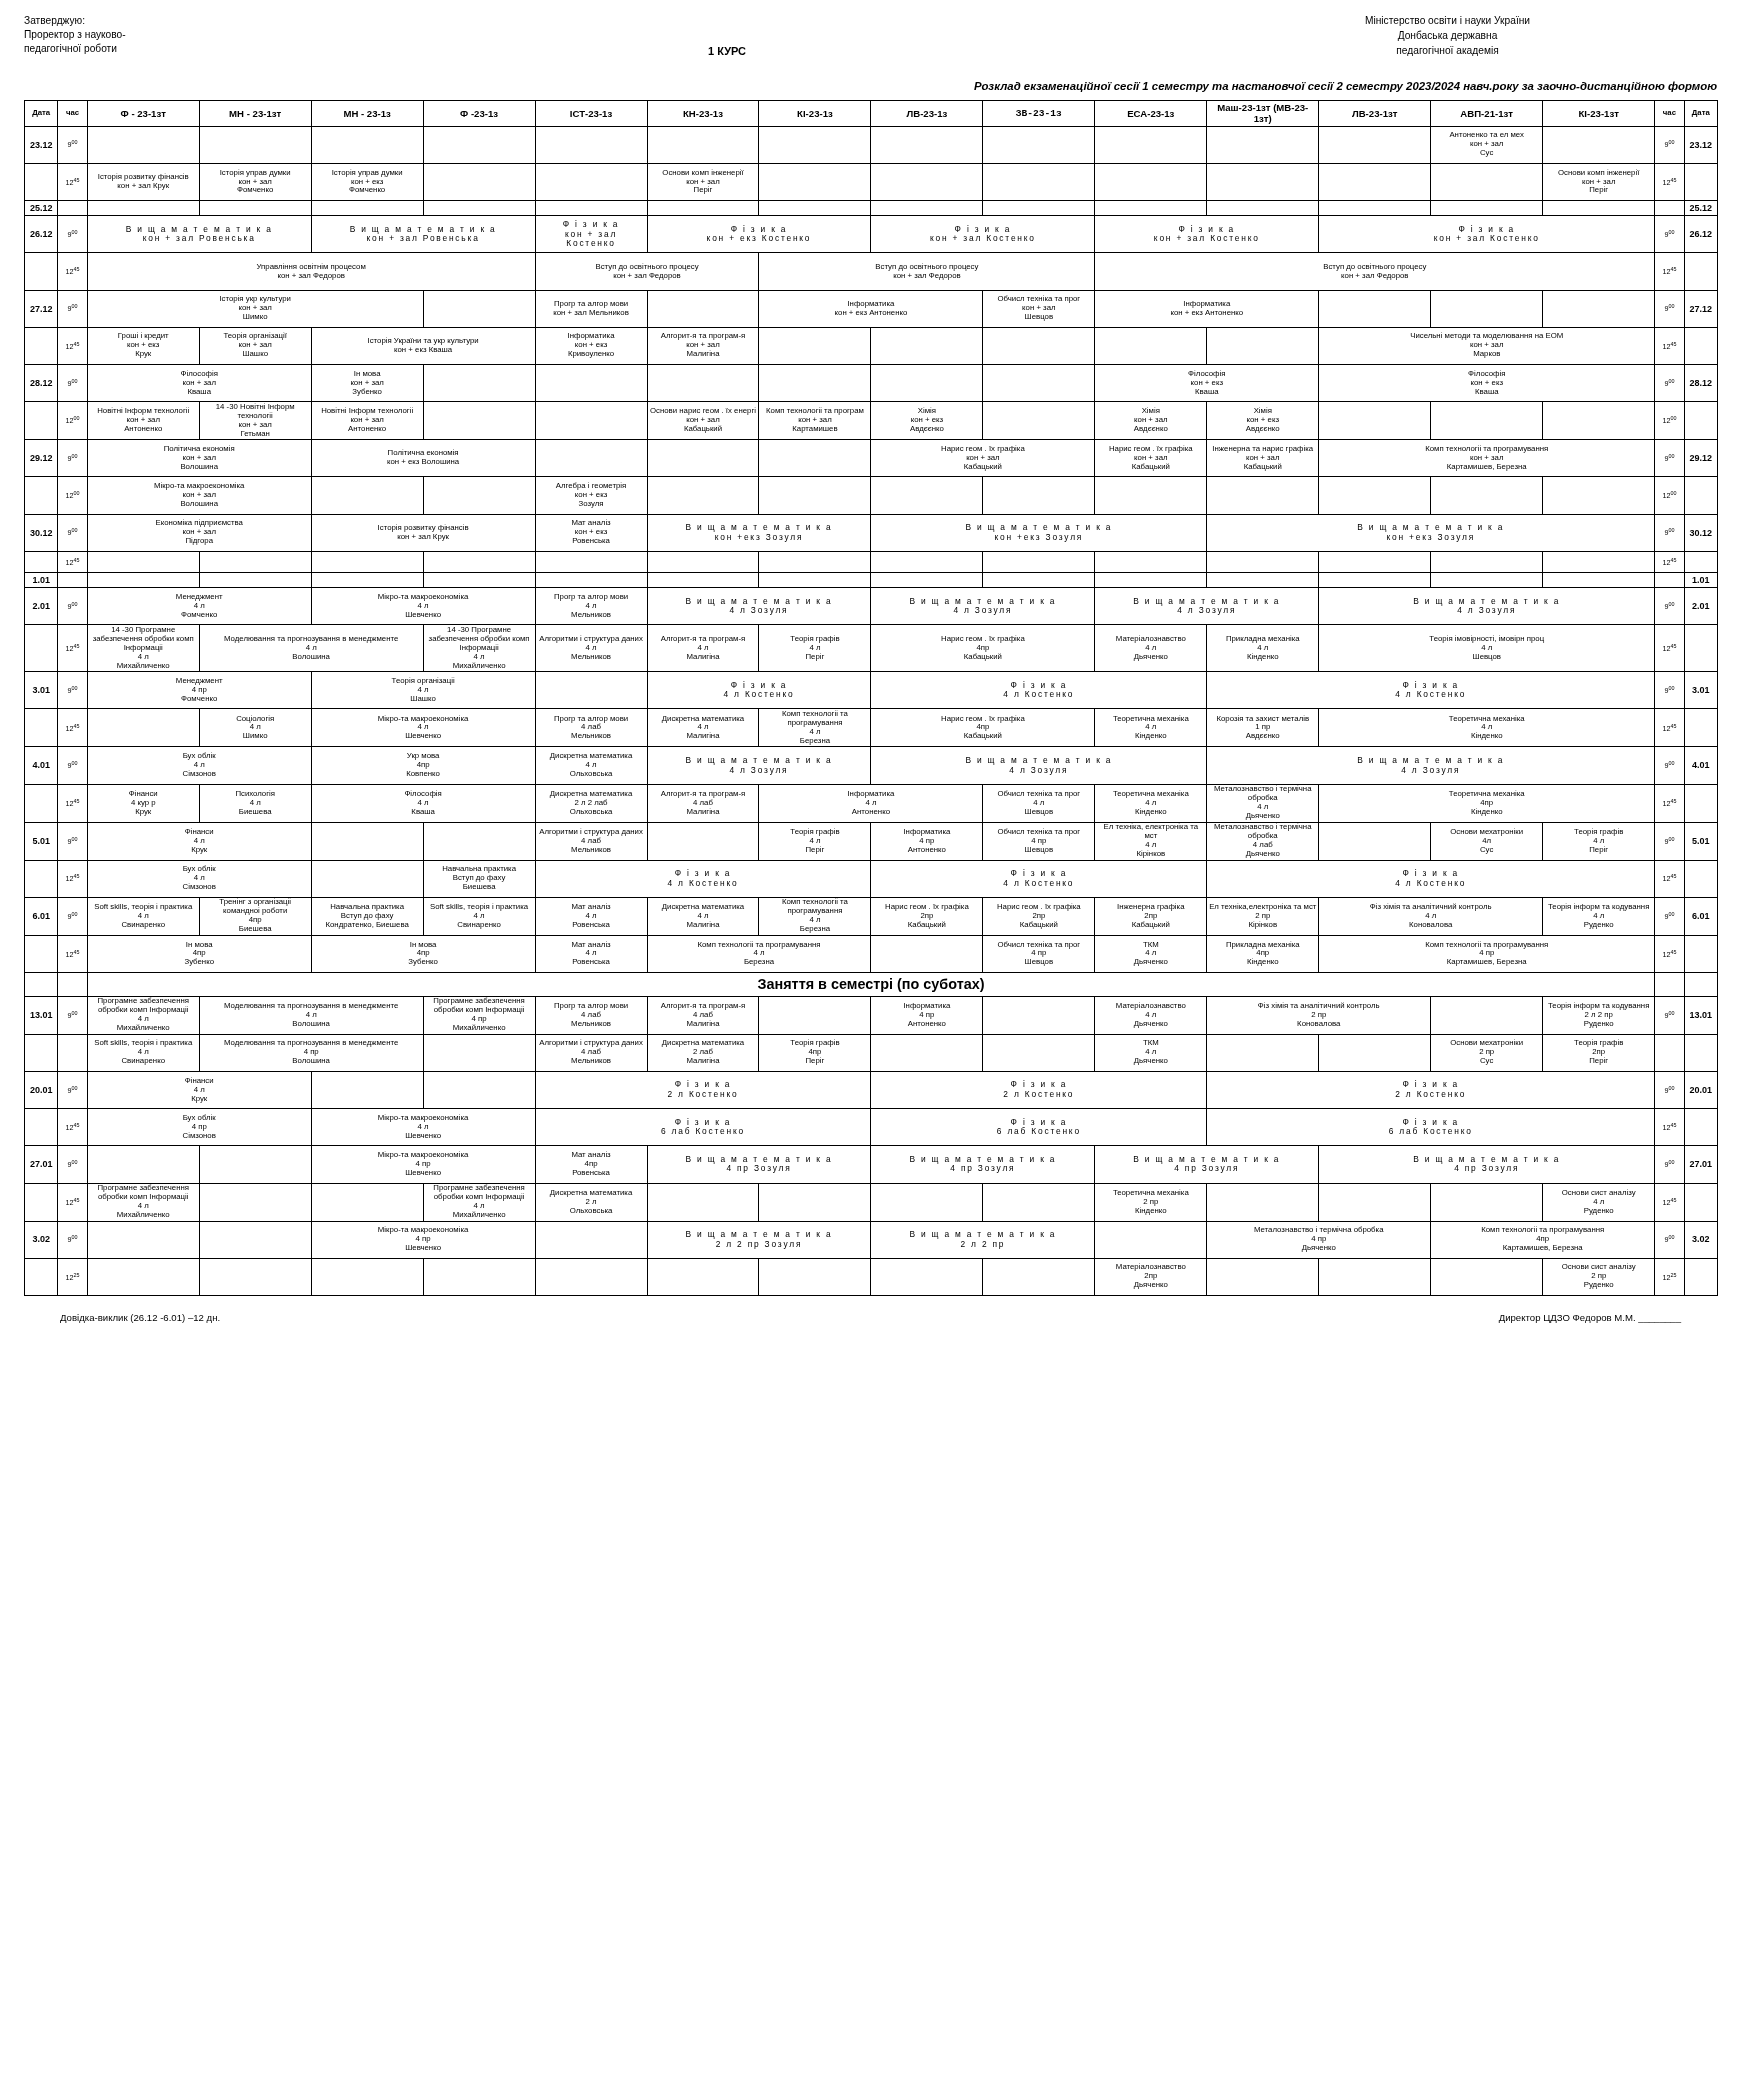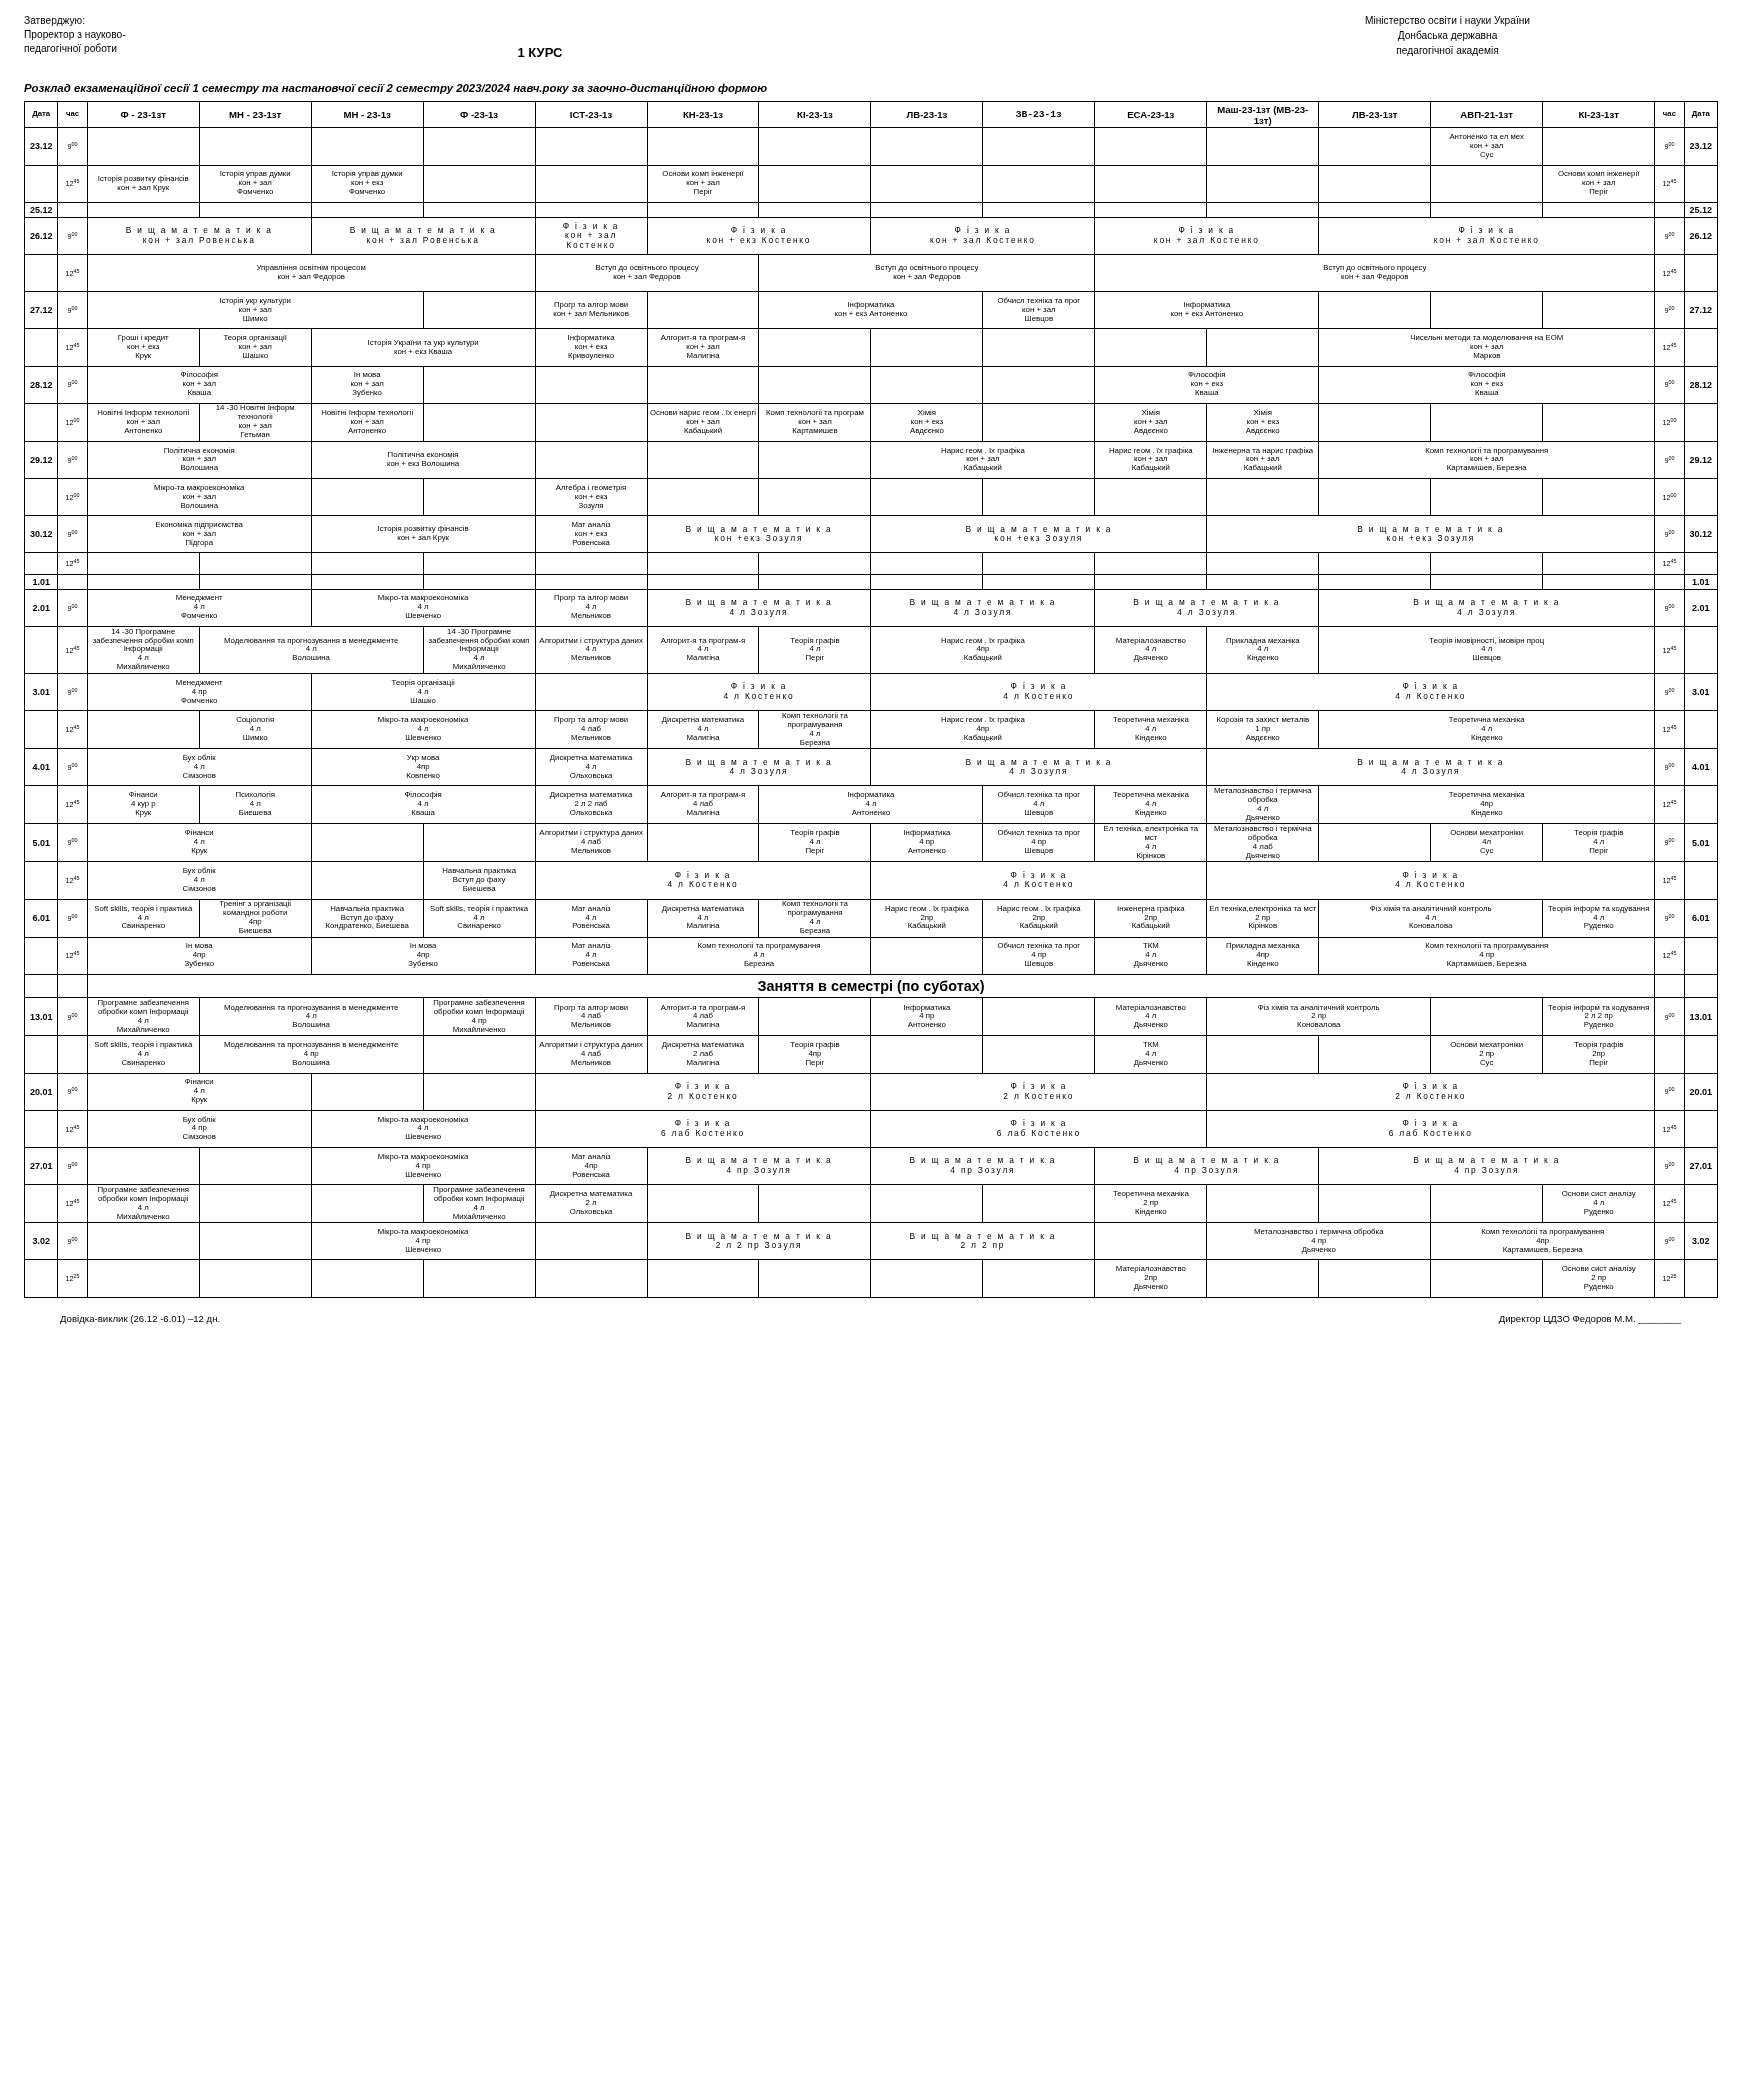--- a/index.html
+++ b/index.html
@@ -1,22 +1,22 @@
 <!DOCTYPE html>
 <html style="font-size:9.6px"><head>
 <meta charset="utf-8">
 <style>
   html,body{margin:0;padding:0;background:#fff;}
   body{width:1741px;font-family:"Liberation Sans",sans-serif;color:#000;}
   .page{width:1741px;min-height:2097px;box-sizing:border-box;padding:14.4px 24px 6px 24px;position:relative;}
   .tophdr{display:flex;justify-content:space-between;align-items:flex-start;font-size:10.2px;}
   .tl{width:252px;line-height:1.35;}
-  .tc{width:419px;font-weight:bold;font-size:13px;padding-top:31px;}
+  .tc{width:419px;text-align:center;font-weight:bold;font-size:11px;padding-top:31px;}
   .tr{width:539px;text-align:center;line-height:1.45;font-size:10.2px;}
-  .title{text-align:left;font-style:italic;font-weight:bold;font-size:11.4px;margin:21.6px 0 7.2px 0;}
+  .title{text-align:right;font-style:italic;font-weight:bold;font-size:11.4px;margin:21.6px 0 7.2px 0;}
   table.sched{border-collapse:collapse;table-layout:fixed;width:1694px;font-size:7.8px;}
   table.sched td,table.sched th{border:0.6px solid #000;padding:0.6px 1.2px;text-align:center;vertical-align:middle;line-height:1.15;}
   th.grp{font-weight:bold;font-size:9.6px;height:24px;}
   td.dt{font-weight:bold;font-size:9px;width:30px;}
   td.tm{font-size:7.2px;width:26px;}
   .sup{font-size:5.4px;vertical-align:super;}
   .nm{font-size:7.8px;}
   .spaced{letter-spacing:1.8px;font-size:8.4px;}
   .banner{font-weight:bold;font-style:italic;font-size:10.2px;text-align:center;}
   .bigbanner{font-weight:bold;font-size:14.4px;text-align:center;}

